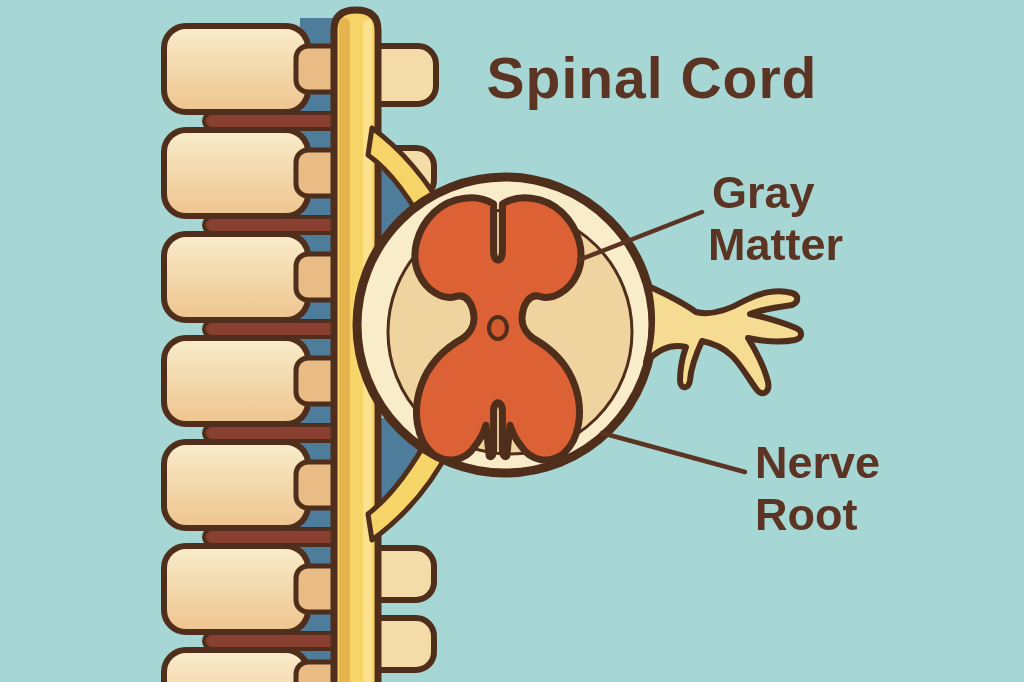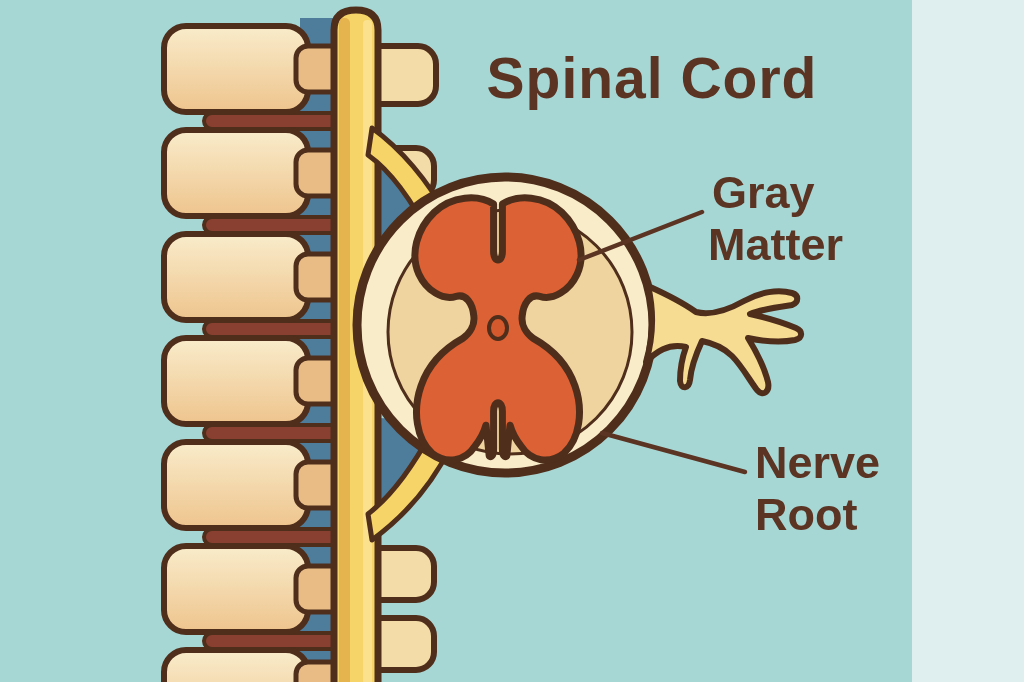--- a/index.html
+++ b/index.html
@@ -1,16 +1,16 @@
 <!DOCTYPE html>
 <html><head>
 <meta charset="utf-8">
 <style>
   html,body { margin:0; padding:0; background:#dfeeee; }
-  .stage { position:relative; width:912px; height:682px; overflow:hidden; }
+  .stage { position:relative; width:1024px; height:682px; overflow:hidden; }
   svg { display:block; }
   .outline { stroke:#4f2e1c; stroke-linejoin:round; stroke-linecap:round; }
   .w9 { stroke-width:9; } .w7 { stroke-width:7; } .w6 { stroke-width:6; }
   .w5 { stroke-width:5; } .w4 { stroke-width:4; } .w3 { stroke-width:3; }
   text { font-family:"Liberation Sans","DejaVu Sans",sans-serif; font-weight:700; fill:#5b3423; }
   .title-text { font-size:57px; text-anchor:middle; letter-spacing:1px; }
   .label-text { font-size:45px; text-anchor:start; }
   .pointer { stroke:#5b3423; stroke-width:4.5; stroke-linecap:round; fill:none; }
 </style>
 </head>

